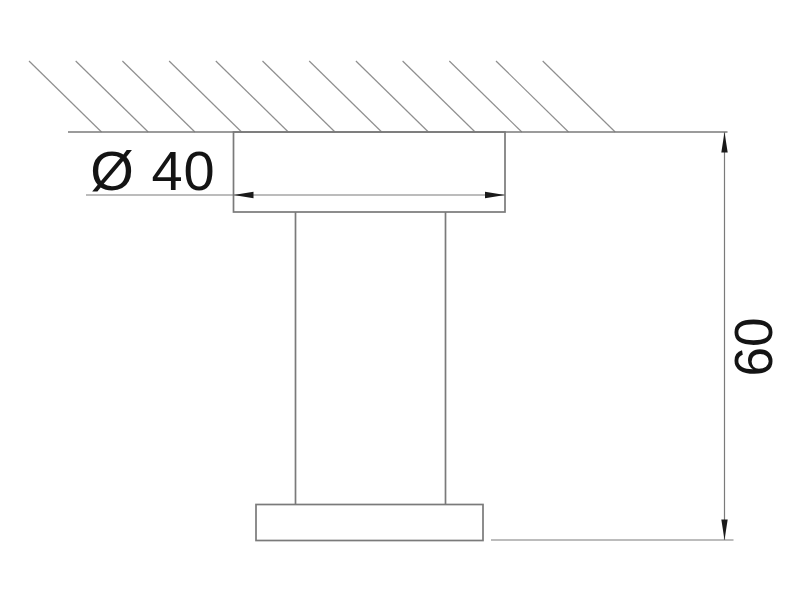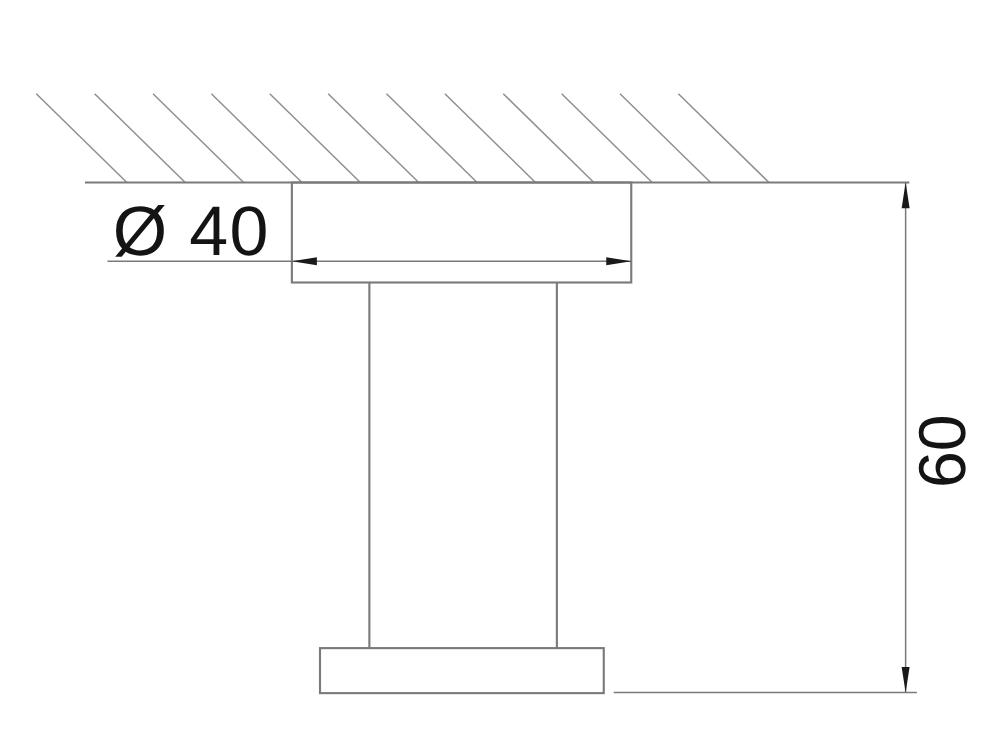--- a/index.html
+++ b/index.html
@@ -7,21 +7,20 @@
     padding: 0;
     background: var(--bg, #ffffff);
     width: 800px;
     height: 600px;
     overflow: hidden;
     font-family: "Liberation Sans", sans-serif;
   }
   .drawing-wrap {
     width: 800px;
     height: 452px;
-    margin-top: 14px;
   }
   .outline {
     stroke: var(--outline, #7a7a7a);
     stroke-width: 1.7;
     fill: none;
   }
   .hatch {
     stroke: var(--hatch, #8f8f8f);
     stroke-width: 1.2;
     fill: none;

